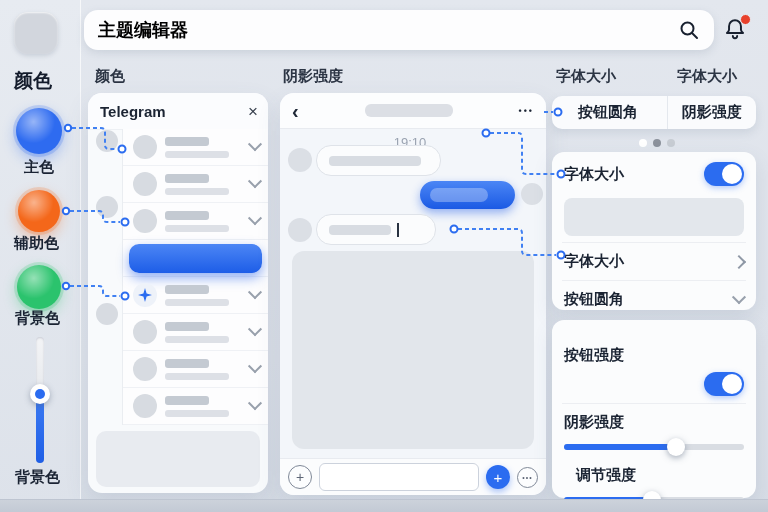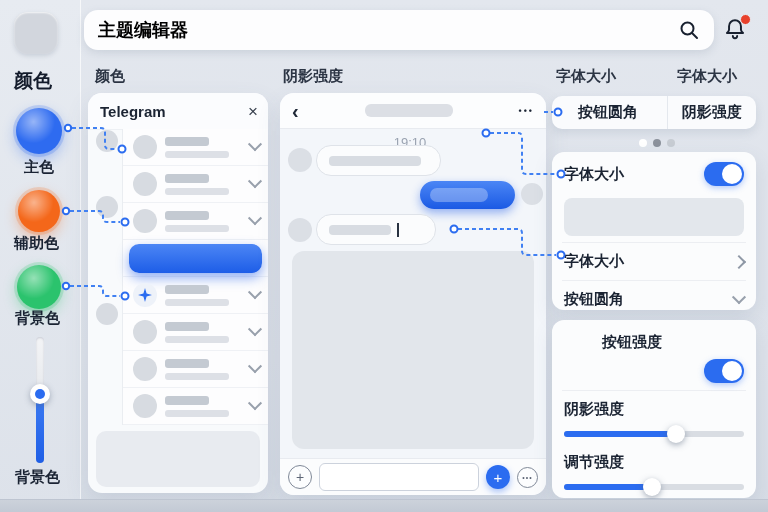--- a/index.html
+++ b/index.html
@@ -273,34 +273,34 @@
       <span class="chev-r"></span>
     </div>
     <div class="hr"></div>
     <div class="rp-row" style="height:37px;">
       <span class="rp-label">按钮圆角</span>
       <span class="chev-d"></span>
     </div>
   </section>
 
   <section class="rp-card" style="top:320px;height:178px;">
-    <div class="rp-label" style="padding-top:13px;margin-left:38px;">按钮强度</div>
+    <div class="rp-label" style="padding-top:26px;">按钮强度</div>
     <div class="rp-row" style="height:38px;justify-content:flex-end;">
       <span class="toggle">
           <span class="knob"></span>
         </span>
     </div>
     <div class="hr"></div>
     <div class="rp-label" style="padding-top:9px;">阴影强度</div>
     <div class="hslider">
       <span class="track"></span>
       <span class="fill" style="width: 62%;"></span>
       <span class="thumb" style="left: calc(62% - 9px);"></span>
     </div>
-    <div class="rp-label" style="padding-top:6px;">调节强度</div>
+    <div class="rp-label" style="padding-top:6px;margin-left:12px;">调节强度</div>
     <div class="hslider">
       <span class="track"></span>
       <span class="fill" style="width: 49%;"></span>
       <span class="thumb" style="left: calc(49% - 9px);"></span>
     </div>
   </section>
 
   <svg class="connectors">
     <g fill="none" stroke="#4080f2" stroke-width="2" stroke-dasharray="4 3">
       <path d="M72 128 H101 Q105 128 105 132 V145 Q105 149 109 149 H117"></path>

